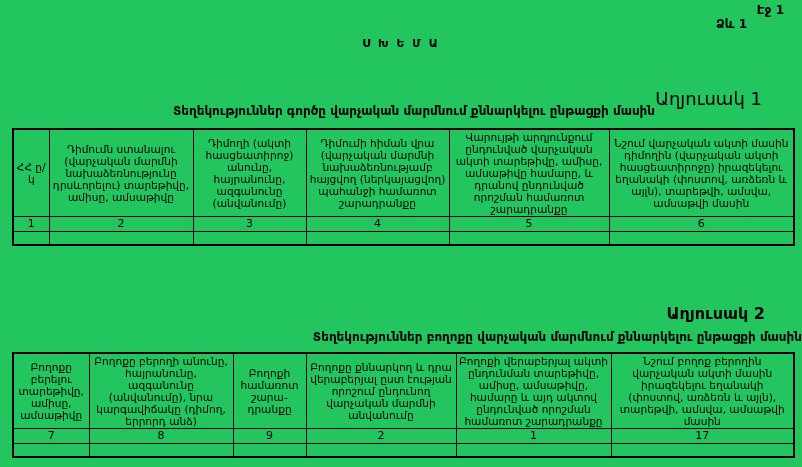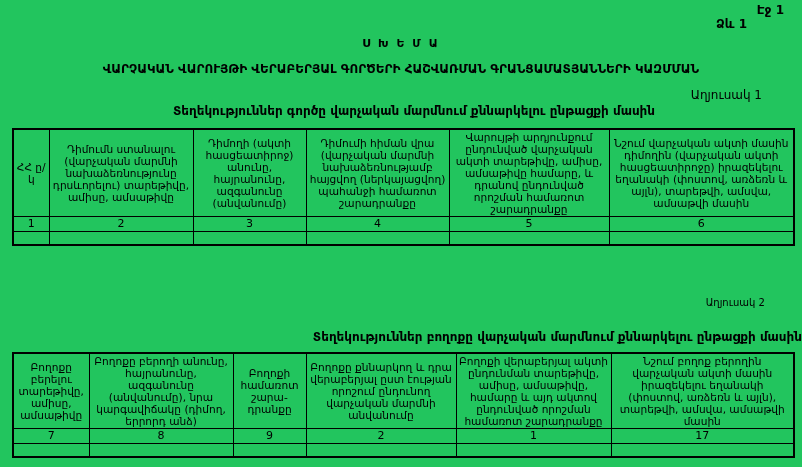--- a/index.html
+++ b/index.html
@@ -8,24 +8,24 @@
     position:relative; width:802px; height:467px;
     background:#22c55e; color:#000000;
     font-family:"DejaVu Sans", sans-serif; overflow:hidden;
   }
   .page-label  { position:absolute; top:3px;  right:18px; font-size:12px; font-weight:bold; }
   .form-label  { position:absolute; top:17px; right:55px; font-size:12px; font-weight:bold; }
   .schema-title{ position:absolute; top:37px; left:0; width:100%; text-align:center;
                  font-size:11px; font-weight:bold; letter-spacing:2px; }
   .main-title  { position:absolute; top:62px; left:0; width:100%; text-align:center;
                  font-size:12px; font-weight:bold; }
-  .tbl-label-1 { position:absolute; top:88px;  right:40px; font-size:12px; }
+  .tbl-label-1 { position:absolute; top:88px;  right:40px; font-size:18px; }
   .caption-1   { position:absolute; top:104px; left:0; width:100%; text-align:center;
                  font-size:12px; font-weight:bold;margin-left:13px; }
-  .tbl-label-2 { position:absolute; top:297px; right:37px; font-size:10px; }
+  .tbl-label-2 { position:absolute; top:304px; right:37px; font-size:16px;font-weight:bold; }
   .caption-2   { position:absolute; top:330px; left:0; width:100%; text-align:right;
                  font-size:12px; font-weight:bold; }
 
   table.grid {
     position:absolute; left:12px; width:781px;
     border-collapse:collapse; table-layout:fixed;
     border:2px solid #000;
   }
   #table1 { top:128px; }
   #table2 { top:352px; }
@@ -49,21 +49,20 @@
   #table2 col.c5 { width:155px; } #table2 col.c6 { width:183px; }
 </style>
 </head>
 <body>
 
 <div class="doc">
 
   <div class="page-label">Էջ 1</div>
   <div class="form-label">Ձև 1</div>
   <div class="schema-title">Ս Խ Ե Մ Ա</div>
-  <div class="main-title">ՎԱՐՉԱԿԱՆ ՎԱՐՈՒՅԹԻ ՎԵՐԱԲԵՐՅԱԼ ԳՈՐԾԵՐԻ ՀԱՇՎԱՌՄԱՆ ԳՐԱՆՑԱՄԱՏՅԱՆՆԵՐԻ ԿԱԶՄՄԱՆ</div>
 
   <div class="tbl-label-1">Աղյուսակ 1</div>
   <div class="caption-1">Տեղեկություններ գործը վարչական մարմնում քննարկելու ընթացքի մասին</div>
 
   <table class="grid" id="table1">
     <colgroup>
       <col class="c1">
         <col class="c2">
         <col class="c3">
         <col class="c4">

